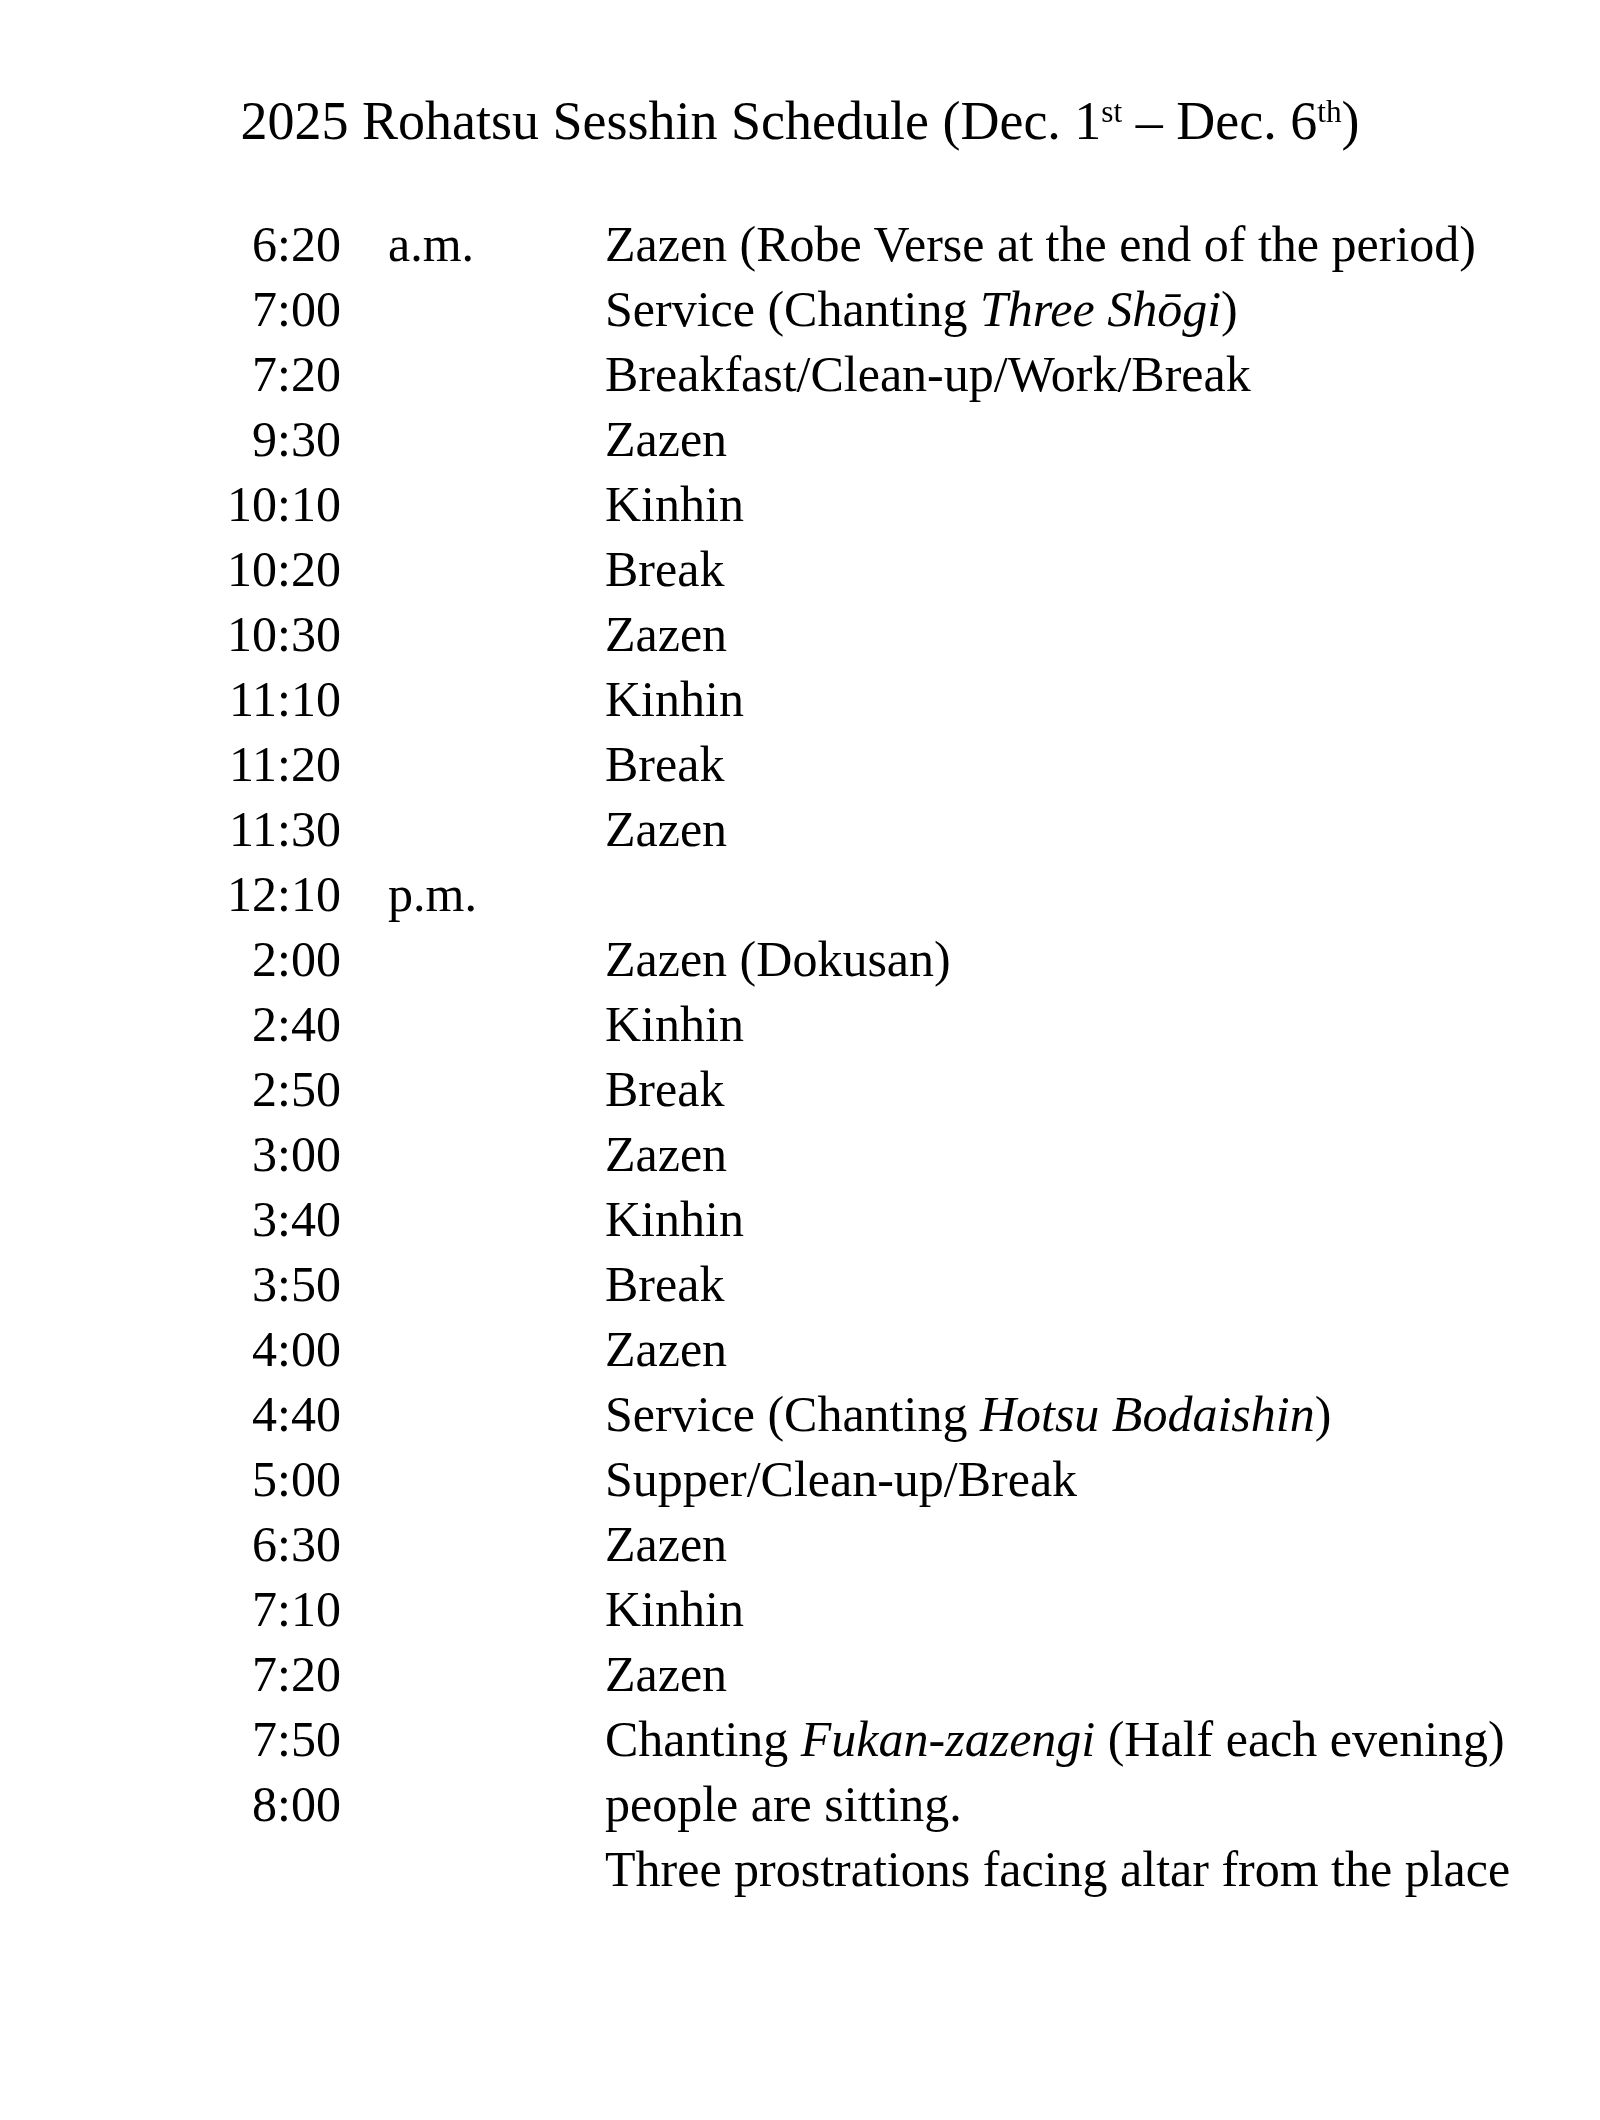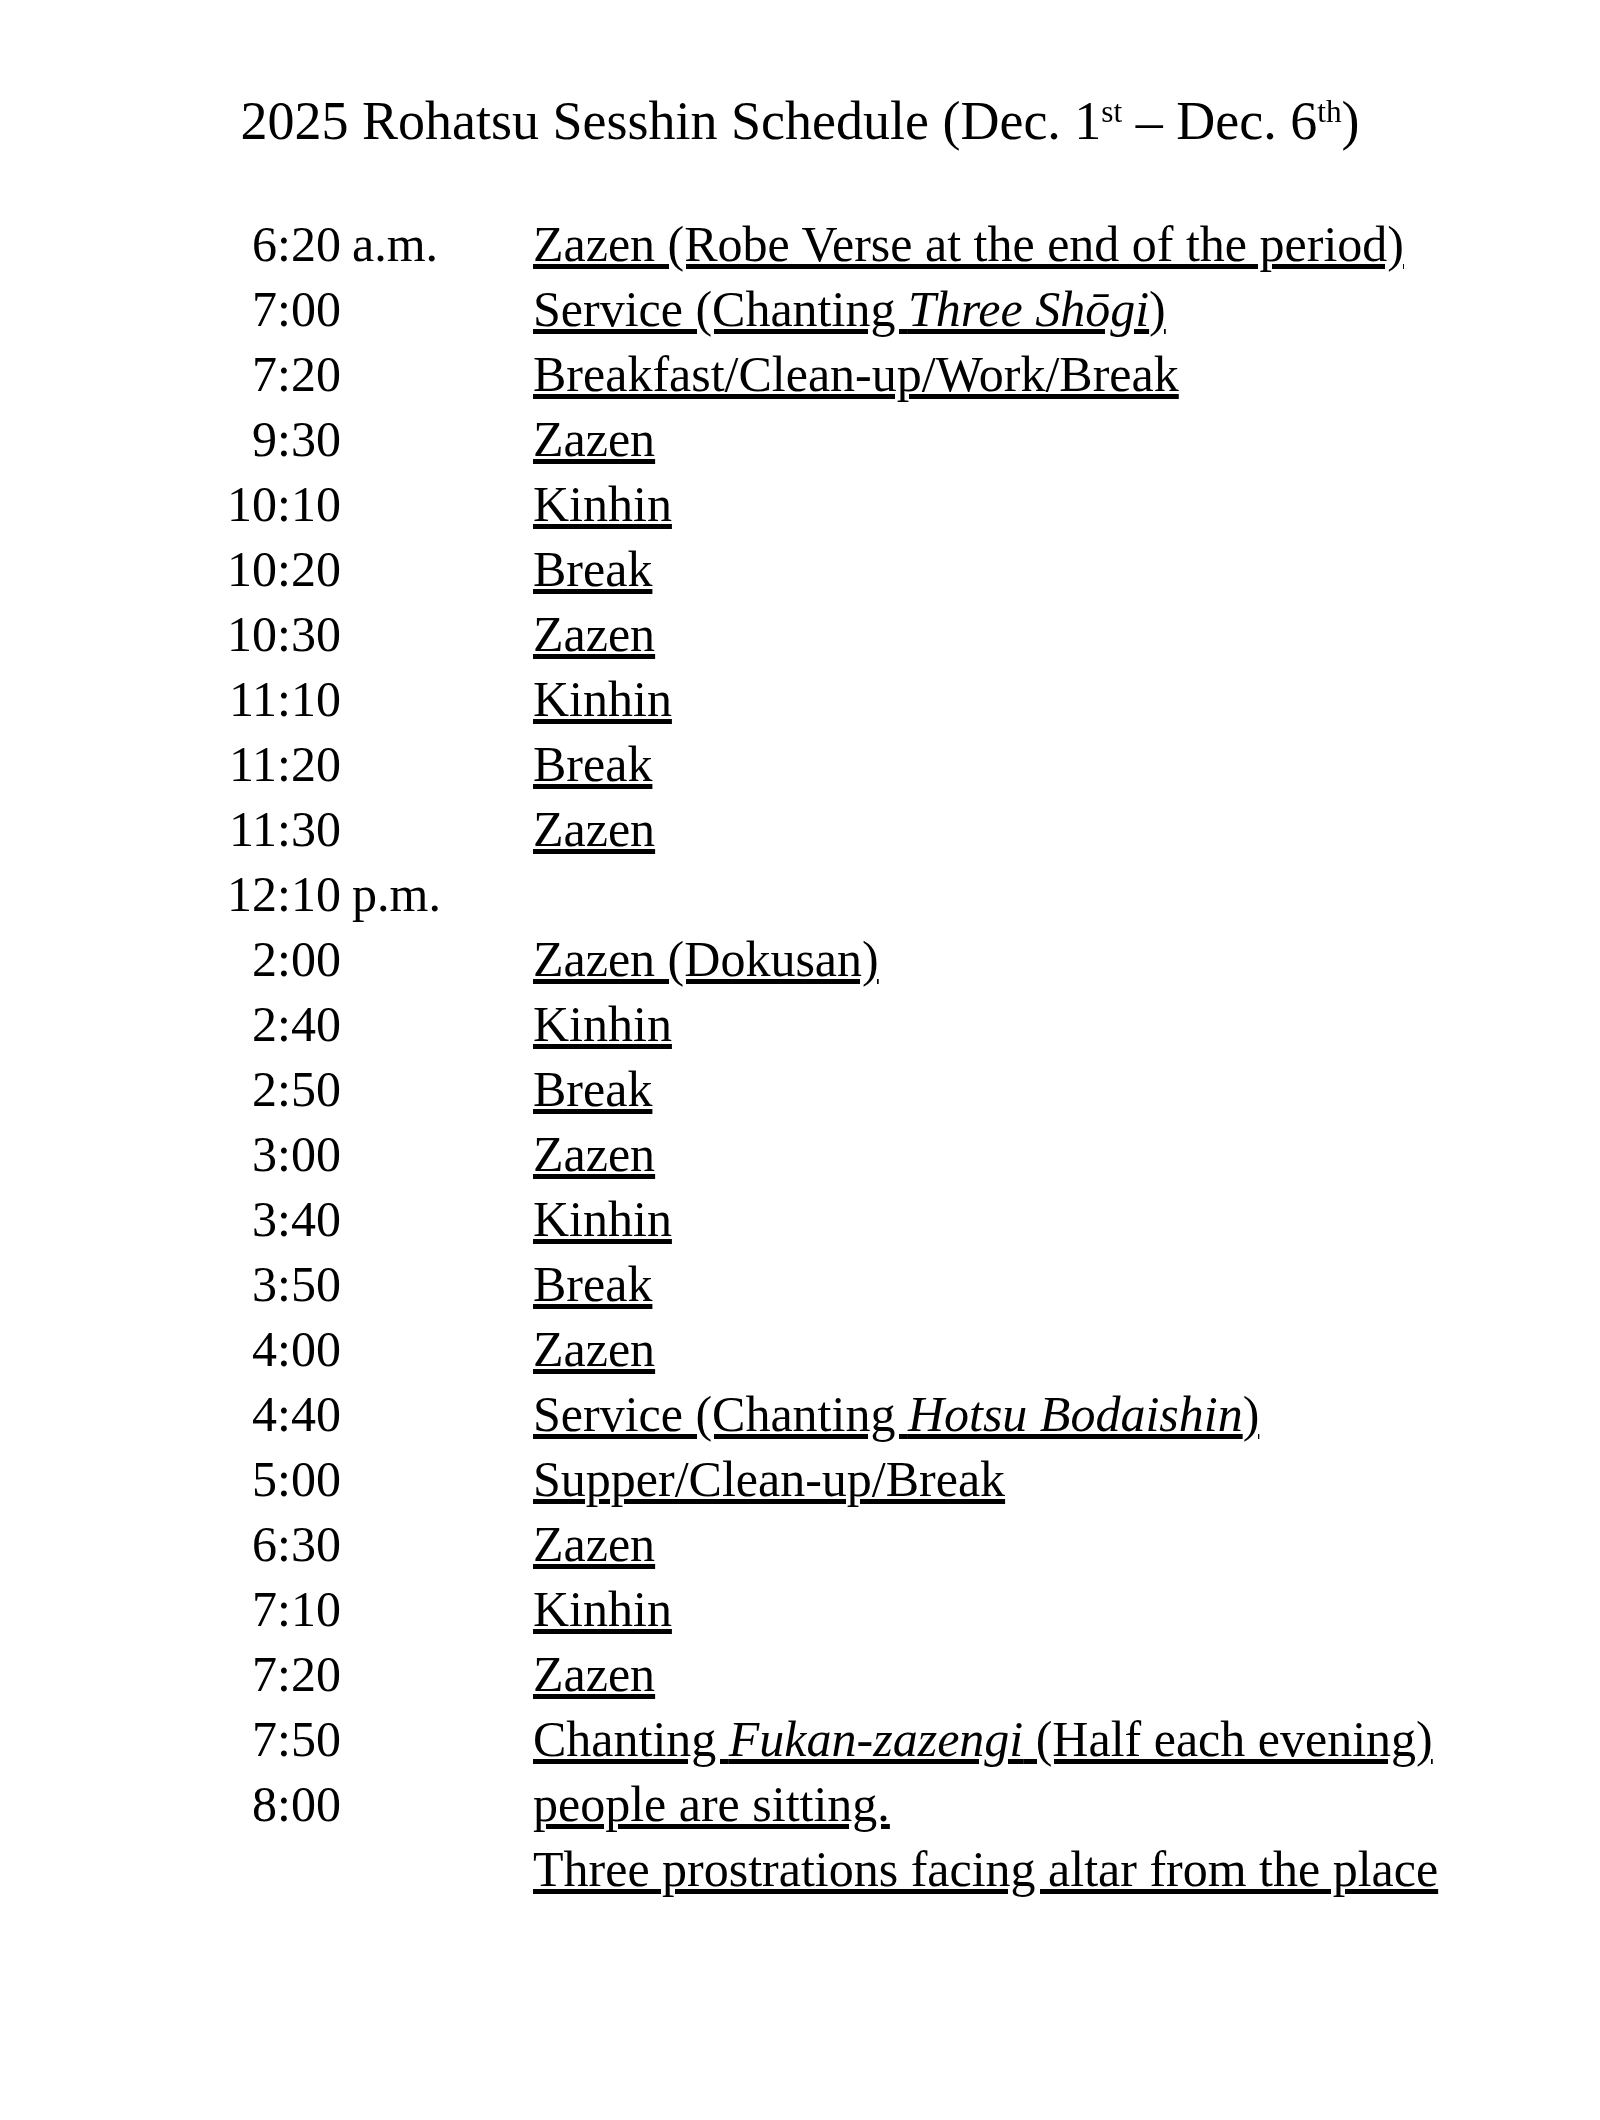--- a/index.html
+++ b/index.html
@@ -24,24 +24,25 @@
     font-size: 0.58em;
     vertical-align: 0.55em;
     letter-spacing: 0;
   }
   .schedule { margin-top: 64px; }
   .row {
     display: grid;
     grid-template-columns: 341px 192px 1fr;
     font-size: 50px;
     line-height: 65px;
+    gap: 36px;
   }
   .cell-time { text-align: right; white-space: nowrap; }
   .cell-suffix { padding-left: 11px; white-space: nowrap; }
-  .cell-activity { white-space: nowrap; text-decoration: underline; }
+  .cell-activity { white-space: nowrap; }
   .activity-line { line-height: 65px; }
   .it { font-style: italic; }
 </style>
 </head>
 <body>
 
 <div class="page">
   <h1 class="title"><span>2025 Rohatsu Sesshin Schedule (Dec. 1</span><span class="sup">st</span><span> – Dec. 6</span><span class="sup">th</span><span>)</span></h1>
   <div class="schedule">
       <div class="row">

